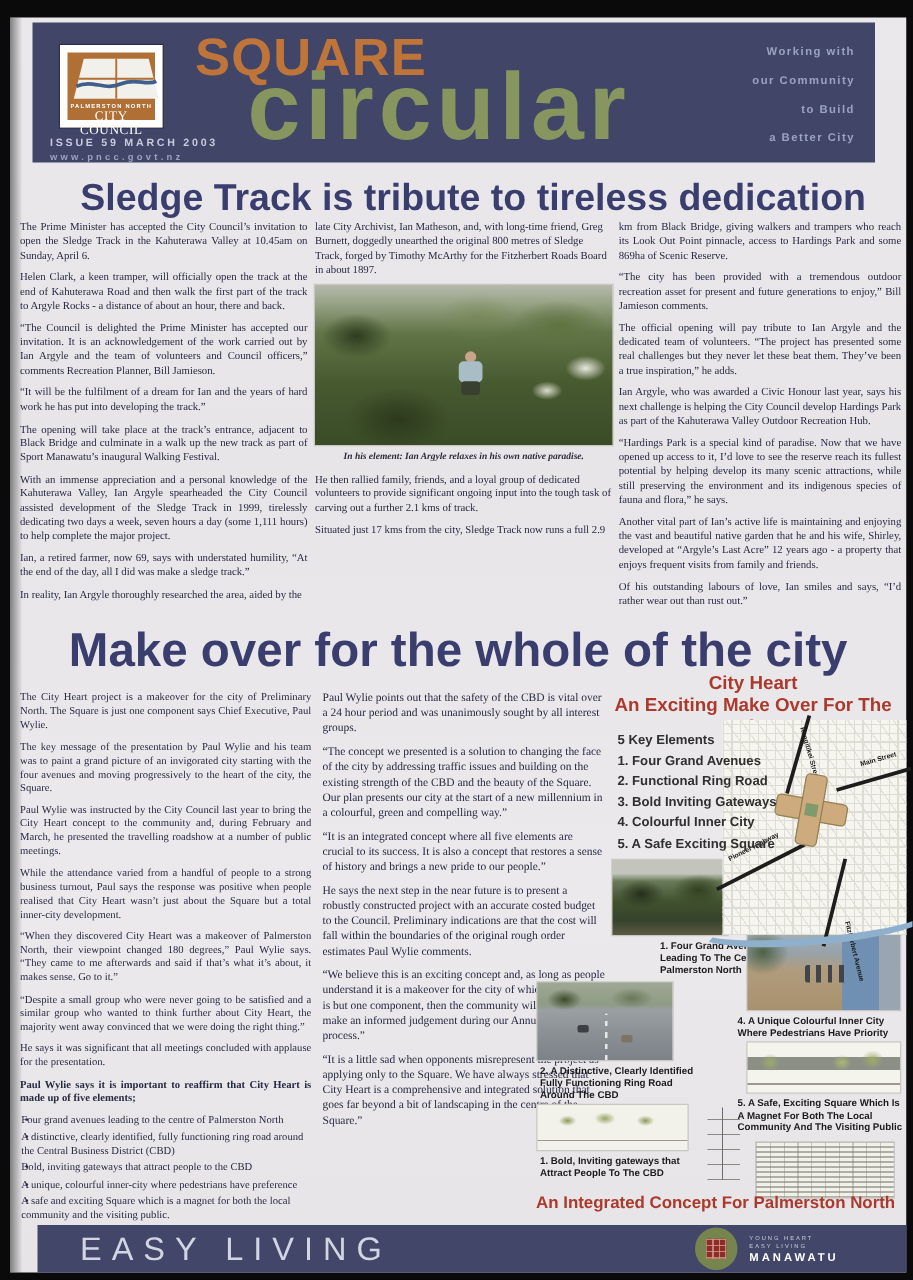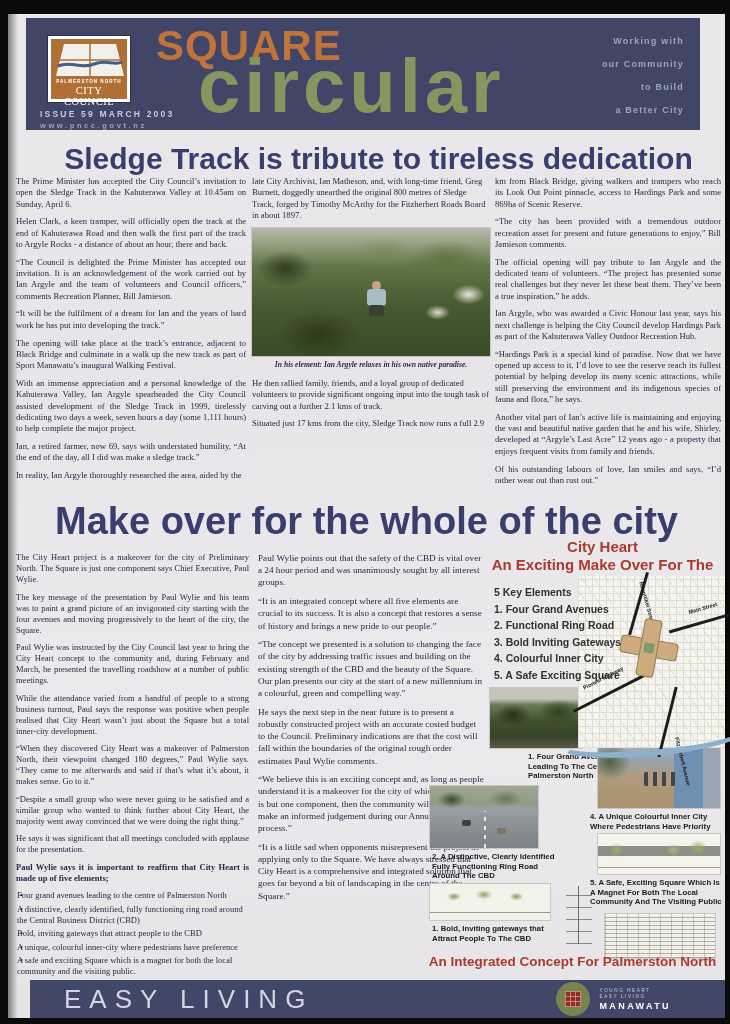--- a/index.html
+++ b/index.html
@@ -7,21 +7,21 @@
   .page { position:relative; width:730px; height:1024px; background:#0a0a0a; overflow:hidden;
           font-family:"Liberation Sans", sans-serif; }
   .paper { position:absolute; left:8px; top:14px; width:717px; height:1004px;
            background:linear-gradient(180deg,#eae8eb 0%,#e7e5e8 35%,#ebe9ec 70%,#e6e4e7 100%); }
   .paper::before { content:""; position:absolute; left:0; top:0; bottom:0; width:10px;
            background:linear-gradient(90deg,rgba(0,0,0,.45),rgba(0,0,0,0)); pointer-events:none; }
 
   
   .masthead { position:absolute; left:18px; top:4px; width:674px; height:112px; background:#414669; }
   .logo-box { position:absolute; left:22px; top:18px; width:82px; height:66px; background:#b06f35;
-              border:3px solid #ffffff; box-shadow:0 0 0 1px #2c3050; }
+              border:6px solid #ffffff; box-shadow:0 0 0 1px #2c3050; }
   .logo-box svg { position:absolute; left:3px; top:3px; }
   .logo-org-top { position:absolute; left:0; right:0; top:40px; text-align:center; font-size:4.6px;
               letter-spacing:1px; color:#fff; font-weight:bold; }
   .logo-org-bottom { position:absolute; left:0; right:0; top:46px; text-align:center; font-size:10.5px;
               color:#fff; font-family:"Liberation Serif", serif; letter-spacing:.5px; }
   .issue-line { position:absolute; left:14px; top:91px; font-size:8.5px; letter-spacing:2.2px; color:#c6cbdc; font-weight:bold; }
   .web-line   { position:absolute; left:14px; top:103px; font-size:7.5px; letter-spacing:2.6px; color:#99a2c0; font-weight:bold; }
   .title-square  { position:absolute; left:130px; top:4px;  font-size:42px; font-weight:bold; color:#bf7539; letter-spacing:1px; }
   .title-circular{ position:absolute; left:172px; top:24px; font-size:76px; font-weight:bold; color:#87955e; letter-spacing:4px; }
   .tagline { position:absolute; right:16px; top:12px; text-align:right; font-size:9px;
@@ -257,22 +257,22 @@
           <li>A distinctive, clearly identified, fully functioning ring road around the Central Business District (CBD)</li>
           <li>Bold, inviting gateways that attract people to the CBD</li>
           <li>A unique, colourful inner-city where pedestrians have preference</li>
           <li>A safe and exciting Square which is a magnet for both the local community and the visiting public.</li>
         </ul>
     </div>
 
     <div class="col a2c2">
 
     <p>Paul Wylie points out that the safety of the CBD is vital over a 24 hour period and was unanimously sought by all interest groups.</p>
+        <p>“The concept we presented is a solution to changing the face of the city by addressing traffic issues and building on the existing strength of the CBD and the beauty of the Square. Our plan presents our city at the start of a new millennium in a colourful, green and compelling way.”</p>
         <p>“It is an integrated concept where all five elements are crucial to its success. It is also a concept that restores a sense of history and brings a new pride to our people.”</p>
-        <p>“The concept we presented is a solution to changing the face of the city by addressing traffic issues and building on the existing strength of the CBD and the beauty of the Square. Our plan presents our city at the start of a new millennium in a colourful, green and compelling way.”</p>
         <p>He says the next step in the near future is to present a robustly constructed project with an accurate costed budget to the Council. Preliminary indications are that the cost will fall within the boundaries of the original rough order estimates Paul Wylie comments.</p>
         <p>“We believe this is an exciting concept and, as long as people understand it is a makeover for the city of which the Square is but one component, then the community will be able to make an informed judgement during our Annual Plan process.”</p>
         <p>“It is a little sad when opponents misrepresent the project as applying only to the Square. We have always stressed that City Heart is a comprehensive and integrated solution that goes far beyond a bit of landscaping in the centre of the Square.”</p>
       </div>
 
     <div class="sidebar">
       <div class="sb-title">
         <div class="t1">City Heart</div>
         <div class="t2">An Exciting Make Over For The City</div>
       </div>

